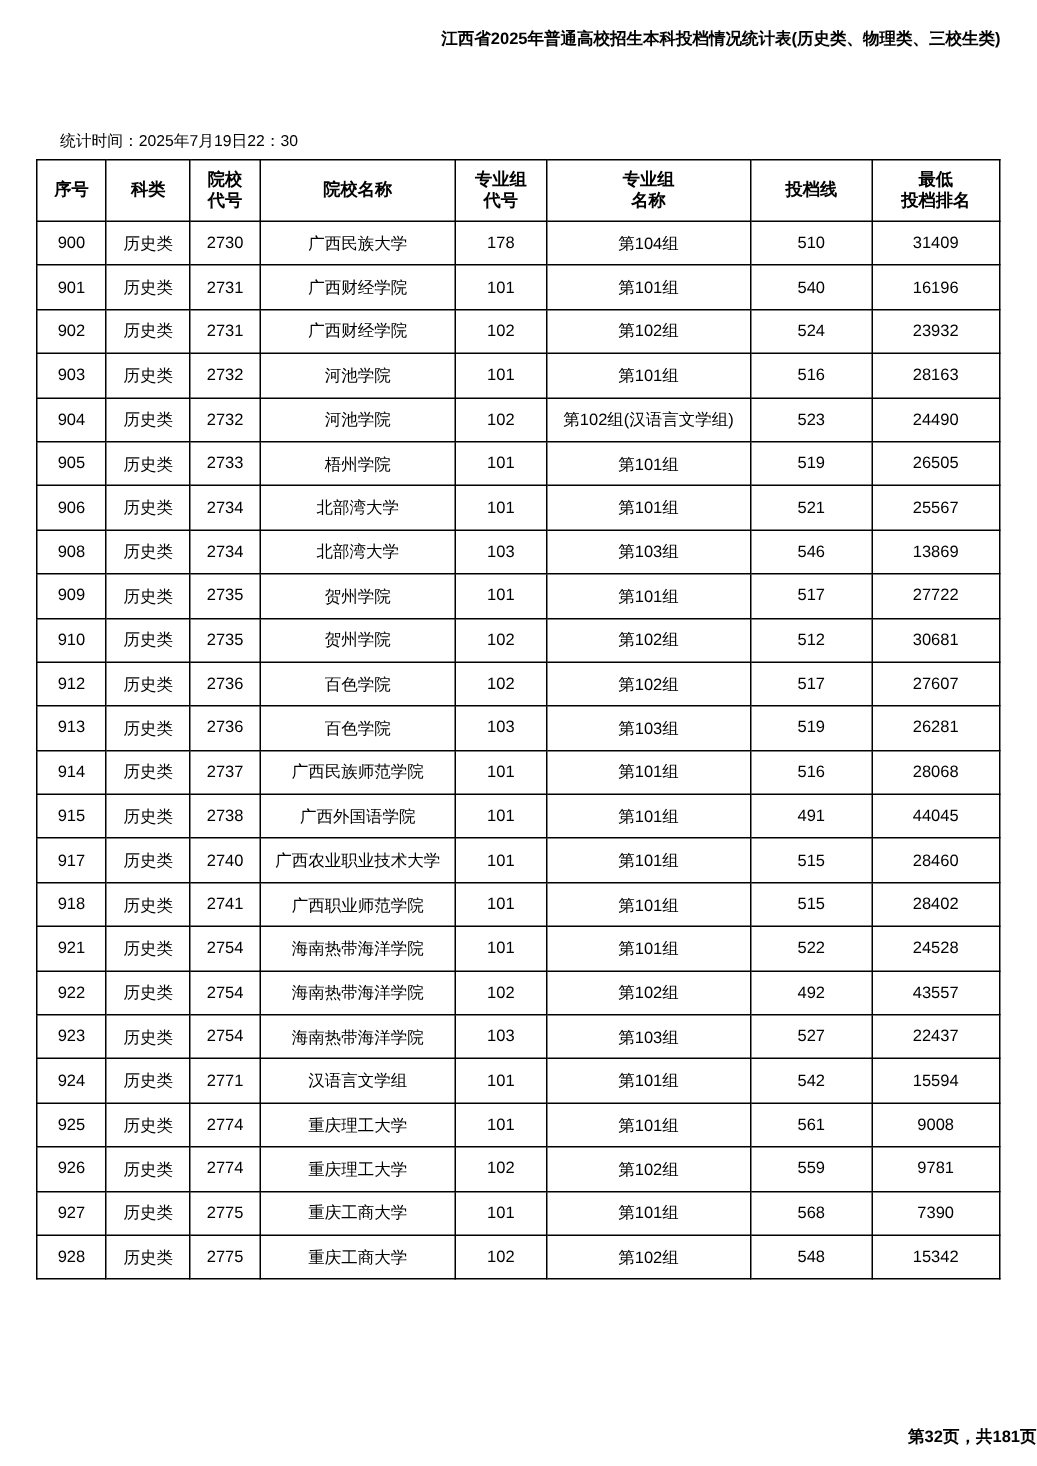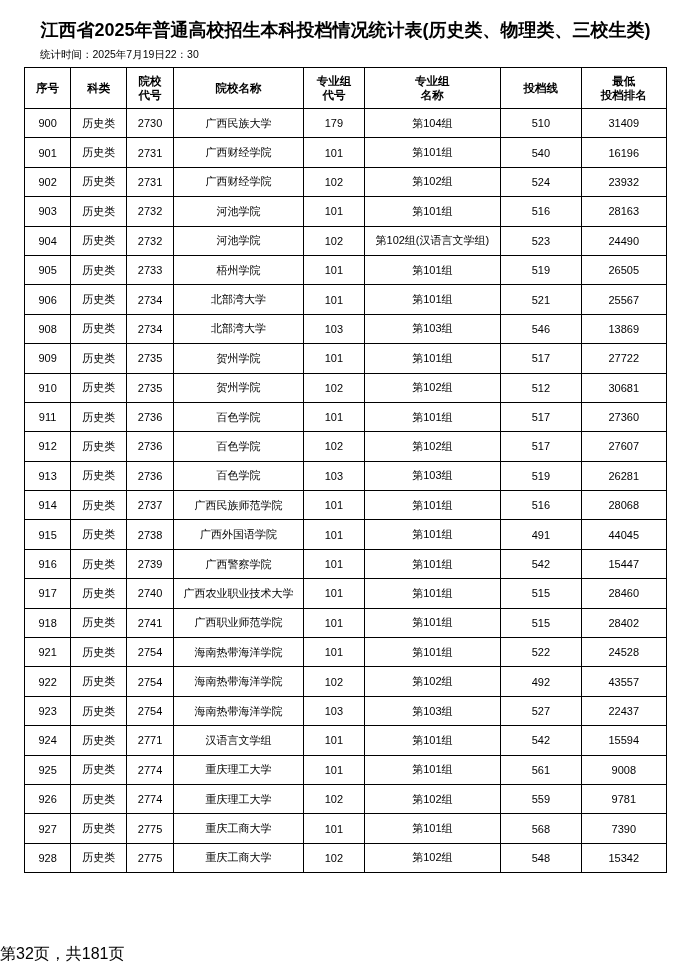--- a/index.html
+++ b/index.html
@@ -16,33 +16,34 @@
     overflow: hidden;
   }
   .page {
     width: 691px;
     height: 977px;
     box-sizing: border-box;
     padding: 0 24px;
     position: relative;
   }
   .doc-title {
-    text-align: center;
-    font-size: 18px;
+    text-align: right;
+    font-size: 11px;
     font-weight: bold;
     letter-spacing: 0px;
     padding-top: 18px;
     padding-bottom: 6px;
     white-space: nowrap;
   }
   .stat-time {
     font-size: 10.5px;
     padding-left: 16px;
     padding-bottom: 5px;
     color: #000;
+    margin-top: 48px;
   }
   table.main {
     border-collapse: collapse;
     width: 643px;
     table-layout: fixed;
     margin: 0 auto;
     padding-left: 24px;
   }
   table.main th, table.main td {
     border: 1px solid #000;
@@ -71,23 +72,23 @@
 
   td.left {
     text-align: left;
     padding-left: 4px;
   }
   .footer {
     position: absolute;
     left: 0;
     right: 0;
     bottom: 12px;
-    text-align: left;
-    font-size: 16px;
-    font-weight: normal;
+    text-align: right;
+    font-size: 11px;
+    font-weight: bold;
   }
 </style>
 </head>
 <body>
 
 <div class="page">
 
   <div class="doc-title">江西省2025年普通高校招生本科投档情况统计表(历史类、物理类、三校生类)</div>
 
   <div class="stat-time">统计时间：2025年7月19日22：30</div>
@@ -114,21 +115,21 @@
         <th><span>投档线</span></th>
         <th><span>最低</span><br><span>投档排名</span></th>
       </tr>
     </thead>
     <tbody id="tbody">
         <tr>
           <td>900</td>
           <td>历史类</td>
           <td>2730</td>
           <td class="left">广西民族大学</td>
-          <td>179</td>
+          <td>178</td>
           <td class="left">第104组</td>
           <td>510</td>
           <td>31409</td>
         </tr>
         <tr>
           <td>901</td>
           <td>历史类</td>
           <td>2731</td>
           <td class="left">广西财经学院</td>
           <td>101</td>
@@ -210,30 +211,20 @@
           <td>910</td>
           <td>历史类</td>
           <td>2735</td>
           <td class="left">贺州学院</td>
           <td>102</td>
           <td class="left">第102组</td>
           <td>512</td>
           <td>30681</td>
         </tr>
         <tr>
-          <td>911</td>
-          <td>历史类</td>
-          <td>2736</td>
-          <td class="left">百色学院</td>
-          <td>101</td>
-          <td class="left">第101组</td>
-          <td>517</td>
-          <td>27360</td>
-        </tr>
-        <tr>
           <td>912</td>
           <td>历史类</td>
           <td>2736</td>
           <td class="left">百色学院</td>
           <td>102</td>
           <td class="left">第102组</td>
           <td>517</td>
           <td>27607</td>
         </tr>
         <tr>
@@ -260,30 +251,20 @@
           <td>915</td>
           <td>历史类</td>
           <td>2738</td>
           <td class="left">广西外国语学院</td>
           <td>101</td>
           <td class="left">第101组</td>
           <td>491</td>
           <td>44045</td>
         </tr>
         <tr>
-          <td>916</td>
-          <td>历史类</td>
-          <td>2739</td>
-          <td class="left">广西警察学院</td>
-          <td>101</td>
-          <td class="left">第101组</td>
-          <td>542</td>
-          <td>15447</td>
-        </tr>
-        <tr>
           <td>917</td>
           <td>历史类</td>
           <td>2740</td>
           <td class="left">广西农业职业技术大学</td>
           <td>101</td>
           <td class="left">第101组</td>
           <td>515</td>
           <td>28460</td>
         </tr>
         <tr>

